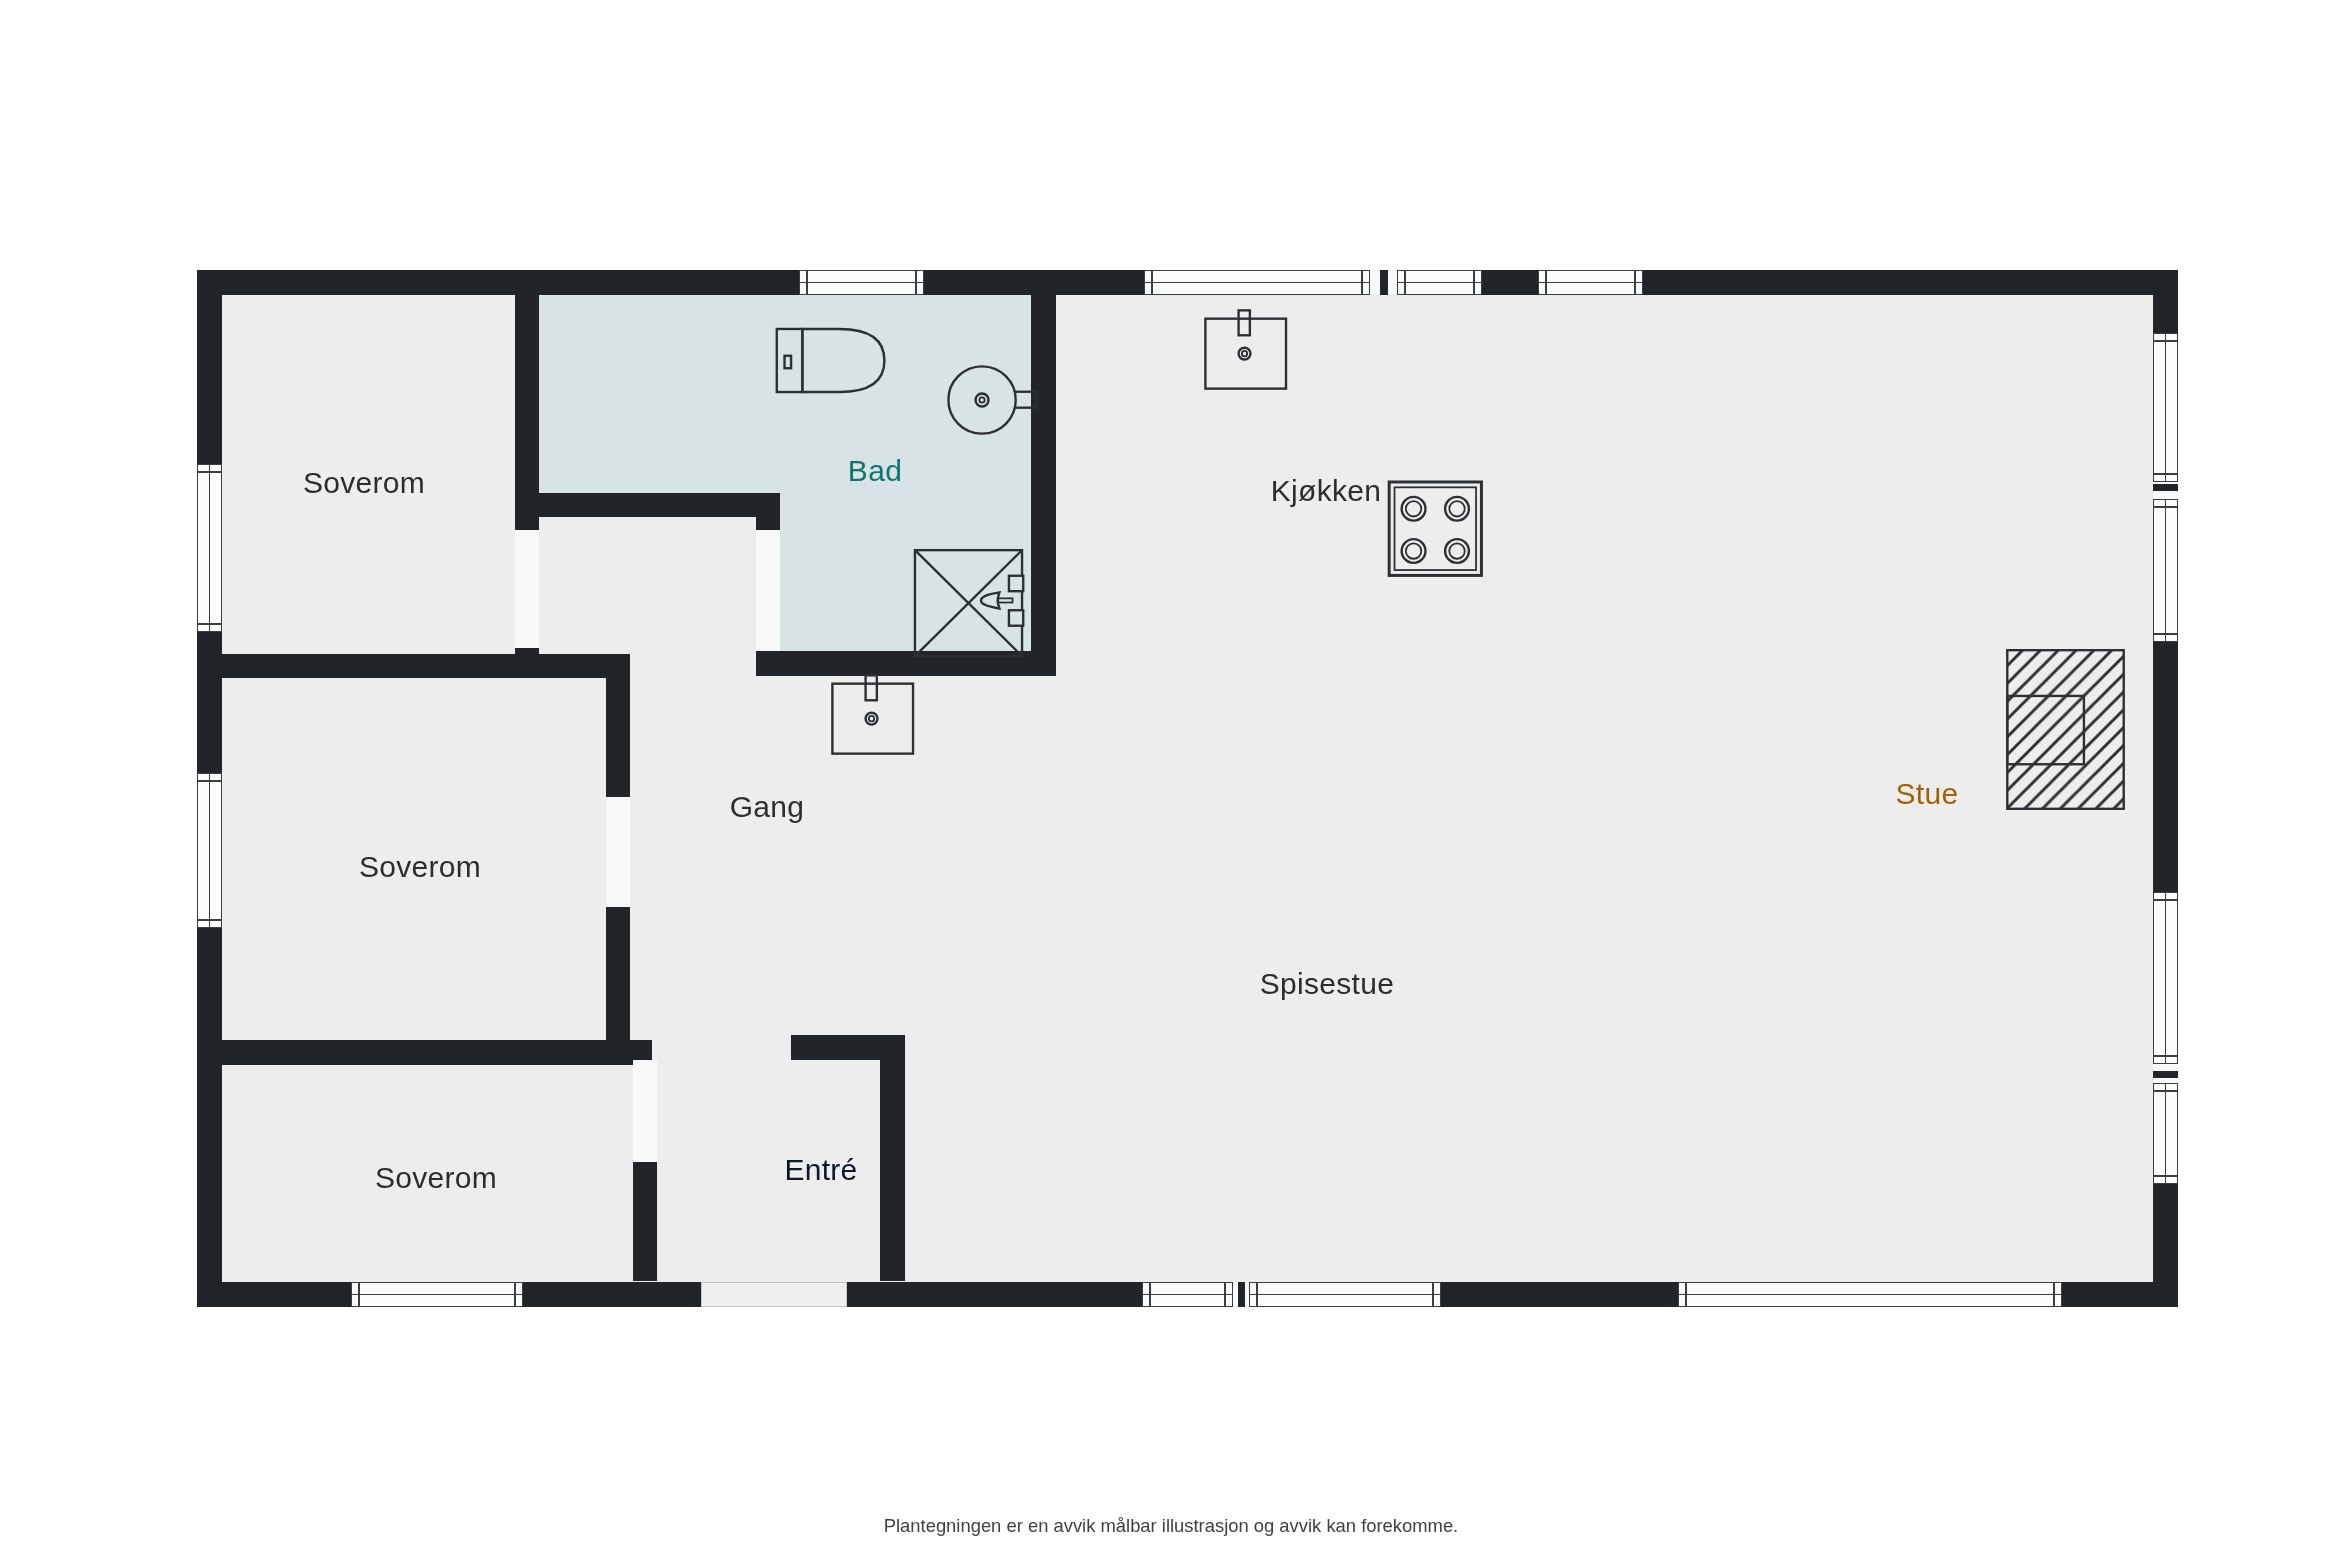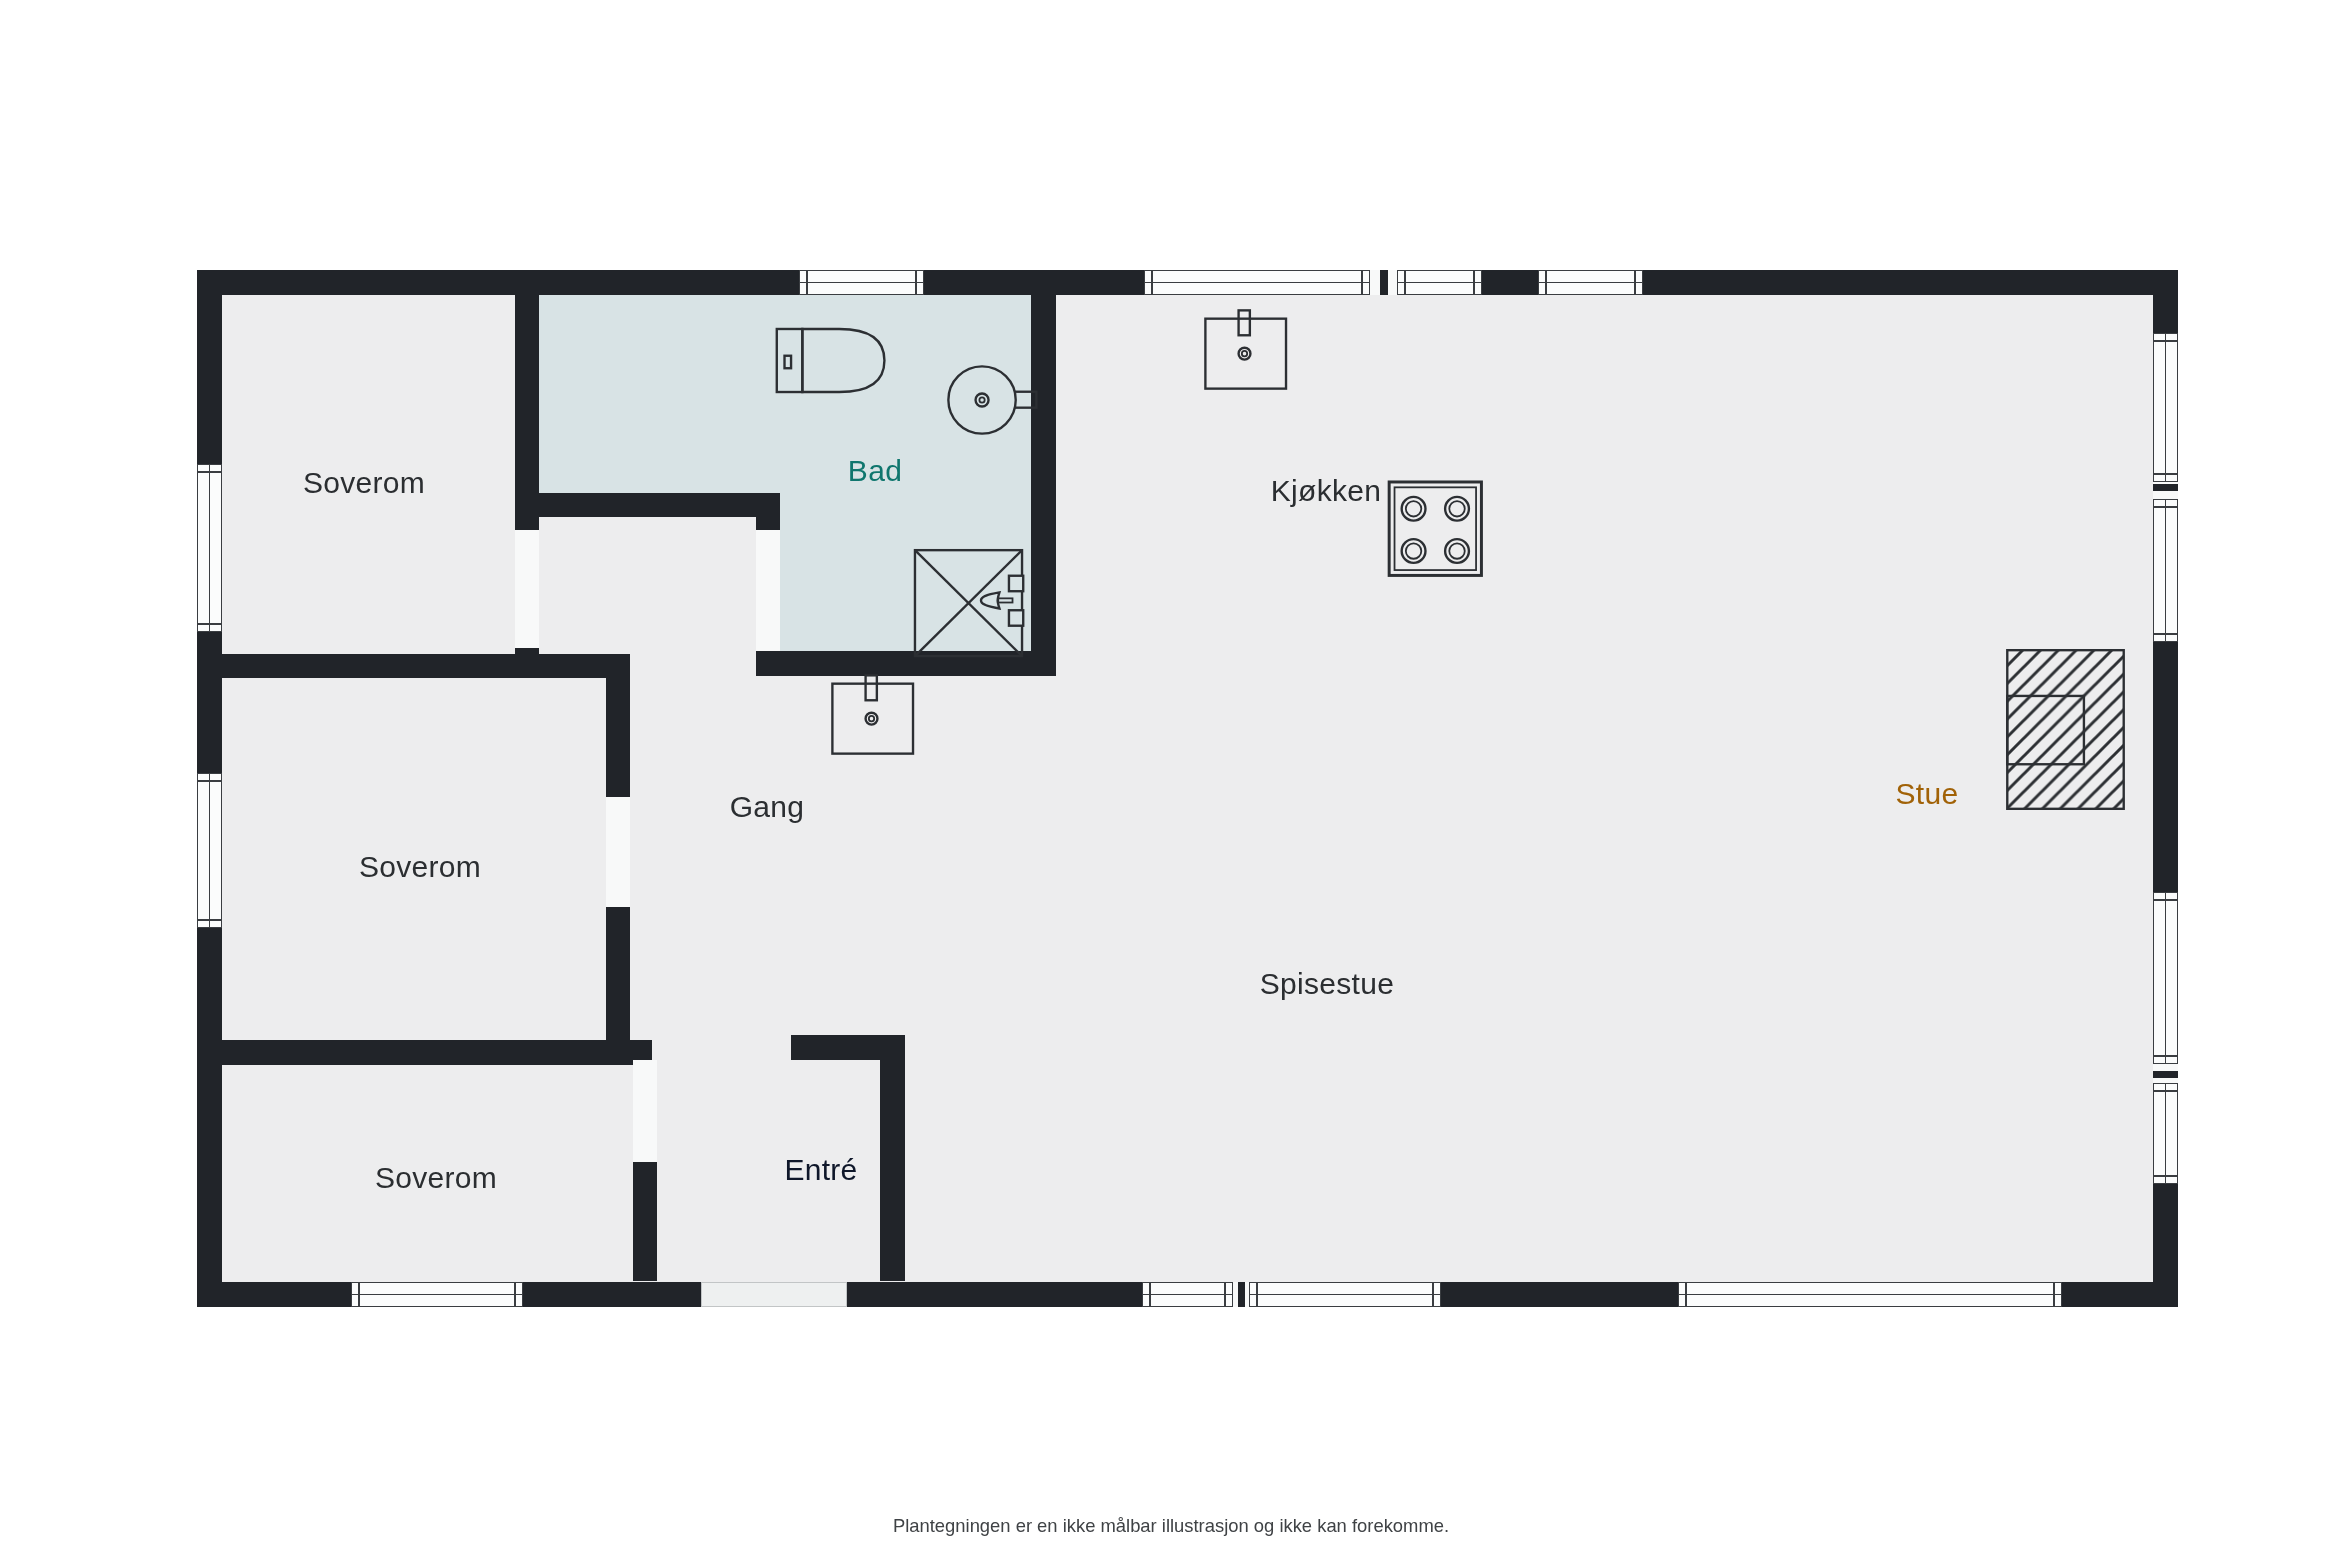--- a/index.html
+++ b/index.html
@@ -197,16 +197,16 @@
       <div class="room-label" style="left: 364px; top: 483px; color: rgb(43, 46, 49);">Soverom</div>
       <div class="room-label" style="left: 875px; top: 471px; color: #0f766e;">Bad</div>
       <div class="room-label" style="left: 1326px; top: 491px; color: rgb(43, 46, 49);">Kjøkken</div>
       <div class="room-label" style="left: 420px; top: 867px; color: rgb(43, 46, 49);">Soverom</div>
       <div class="room-label" style="left: 767px; top: 807px; color: rgb(43, 46, 49);">Gang</div>
       <div class="room-label" style="left: 1894px; top: 794px; color: #a16207; margin-left: 33px;">Stue</div>
       <div class="room-label" style="left: 1327px; top: 984px; color: rgb(43, 46, 49);">Spisestue</div>
       <div class="room-label" style="left: 436px; top: 1178px; color: rgb(43, 46, 49);">Soverom</div>
       <div class="room-label" style="left: 821px; top: 1170px; color: #0f172a;">Entré</div>
     </div>
-  <div class="disclaimer" style="color: rgb(63, 66, 69);">Plantegningen er en ikke målbar illustrasjon og ikke kan forekomme.</div>
+  <div class="disclaimer" style="color: rgb(63, 66, 69);">Plantegningen er en avvik målbar illustrasjon og avvik kan forekomme.</div>
 
 </div>
 
 
 </body></html>

